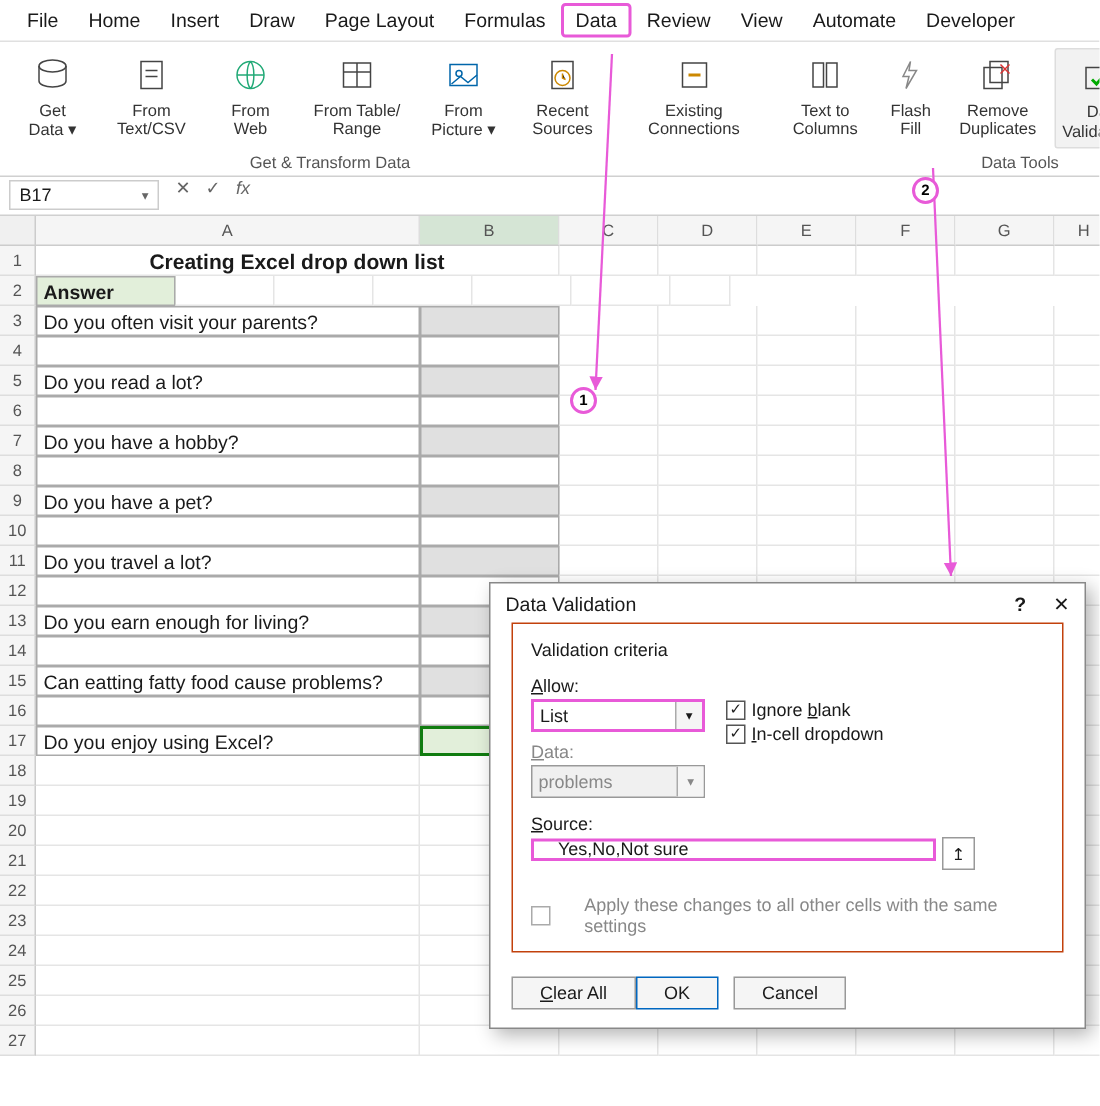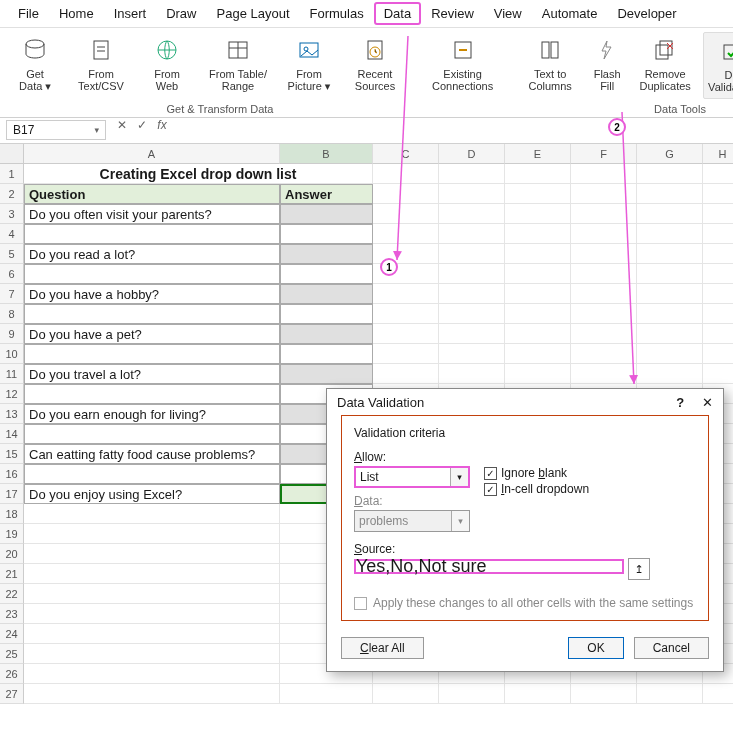--- a/index.html
+++ b/index.html
@@ -57,28 +57,28 @@
   .dlg-tabs { display: flex; padding: 8px 14px 0 14px; gap: 0; }
   .dlg-tab { padding: 4px 12px; border: 1px solid #ccc; border-bottom: none; background: #f7f7f7; cursor: pointer; font-size: 12px; }
   .dlg-tab.active { background: #fff; border-bottom: 1px solid #fff; position: relative; z-index: 2; }
   .dlg-body { border: 1px solid #c2410c; margin: -1px 14px 10px 14px; padding: 10px 12px; }
   .dlg-body label { display: block; margin: 4px 0 2px 0; font-size: 12px; }
   .dlg-row { display: flex; align-items: center; gap: 14px; }
   .dlg-select { width: 116px; height: 22px; border: 1px solid #999; display: flex; align-items: center; padding: 0 4px; font-size: 12px; margin-bottom: 6px; position: relative; }
   .dlg-select.highlight { border: 2px solid #e85ad8; }
   .dlg-select.disabled { background: #f0f0f0; color: #888; }
   .dlg-select .caret { position: absolute; right: 0; top: 0; width: 18px; height: 100%; border-left: 1px solid #aaa; display: flex; align-items: center; justify-content: center; font-size: 9px; background: #f5f5f5; }
-  .dlg-source { width: 270px; height: 15px; border: 1px solid #999; display: flex; align-items: center; padding: 0 0; font-size: 18px; margin-bottom: 6px; position: relative; }
+  .dlg-source { width: 270px; height: 15px; border: 1px solid #999; display: flex; align-items: center; padding: 0 16px; font-size: 12px; margin-bottom: 6px; position: relative; }
   .dlg-source.highlight { border: 2px solid #e85ad8; }
   .dlg-pick { width: 22px; height: 22px; border: 1px solid #999; display: flex; align-items: center; justify-content: center; font-size: 11px; }
   .chk { display: flex; align-items: center; gap: 4px; font-size: 12px; margin: 2px 0; }
   .chk-box { width: 13px; height: 13px; border: 1px solid #555; display: flex; align-items: center; justify-content: center; font-size: 10px; }
-  .dlg-apply { display: flex; align-items: center; gap: 6px; color: #888; margin-top: 16px; }
+  .dlg-apply { display: flex; align-items: center; gap: 23px; color: #888; margin-top: 16px; }
   .dlg-apply .chk-box { border-color: #aaa; }
-  .dlg-buttons { display: flex; justify-content: space-between; padding: 6px 14px 12px 14px; }
+  .dlg-buttons { display: flex; padding: 6px 14px 12px 14px; }
   .btn { padding: 3px 18px; border: 1px solid #999; background: #f5f5f5; font-size: 12px; cursor: pointer; }
   .btn.primary { border: 1.5px solid #0067c0; }
   .right-btns { display: flex; gap: 10px; }
   svg { display: block; }
 </style>
 </head>
 <body>
 
 <div class="menu">
     <div class="menu-item">File</div>
@@ -281,21 +281,20 @@
         <div class="row">
           <div class="cell title" style="width: 349px;">Creating Excel drop down list</div>
           <div class="cell" style="width: 66px;"></div>
           <div class="cell" style="width: 66px;"></div>
           <div class="cell" style="width: 66px;"></div>
           <div class="cell" style="width: 66px;"></div>
           <div class="cell" style="width: 66px;"></div>
           <div class="cell" style="width: 40px;"></div>
         </div>
         <div class="row">
-          <div class="cell hdr" style="width: 256px;">Question</div>
           <div class="cell hdr" style="width: 93px;">Answer</div>
           <div class="cell" style="width: 66px;"></div>
           <div class="cell" style="width: 66px;"></div>
           <div class="cell" style="width: 66px;"></div>
           <div class="cell" style="width: 66px;"></div>
           <div class="cell" style="width: 66px;"></div>
           <div class="cell" style="width: 40px;"></div>
         </div>
         <div class="row">
           <div class="cell q" style="width: 256px;">Do you often visit your parents?</div>

